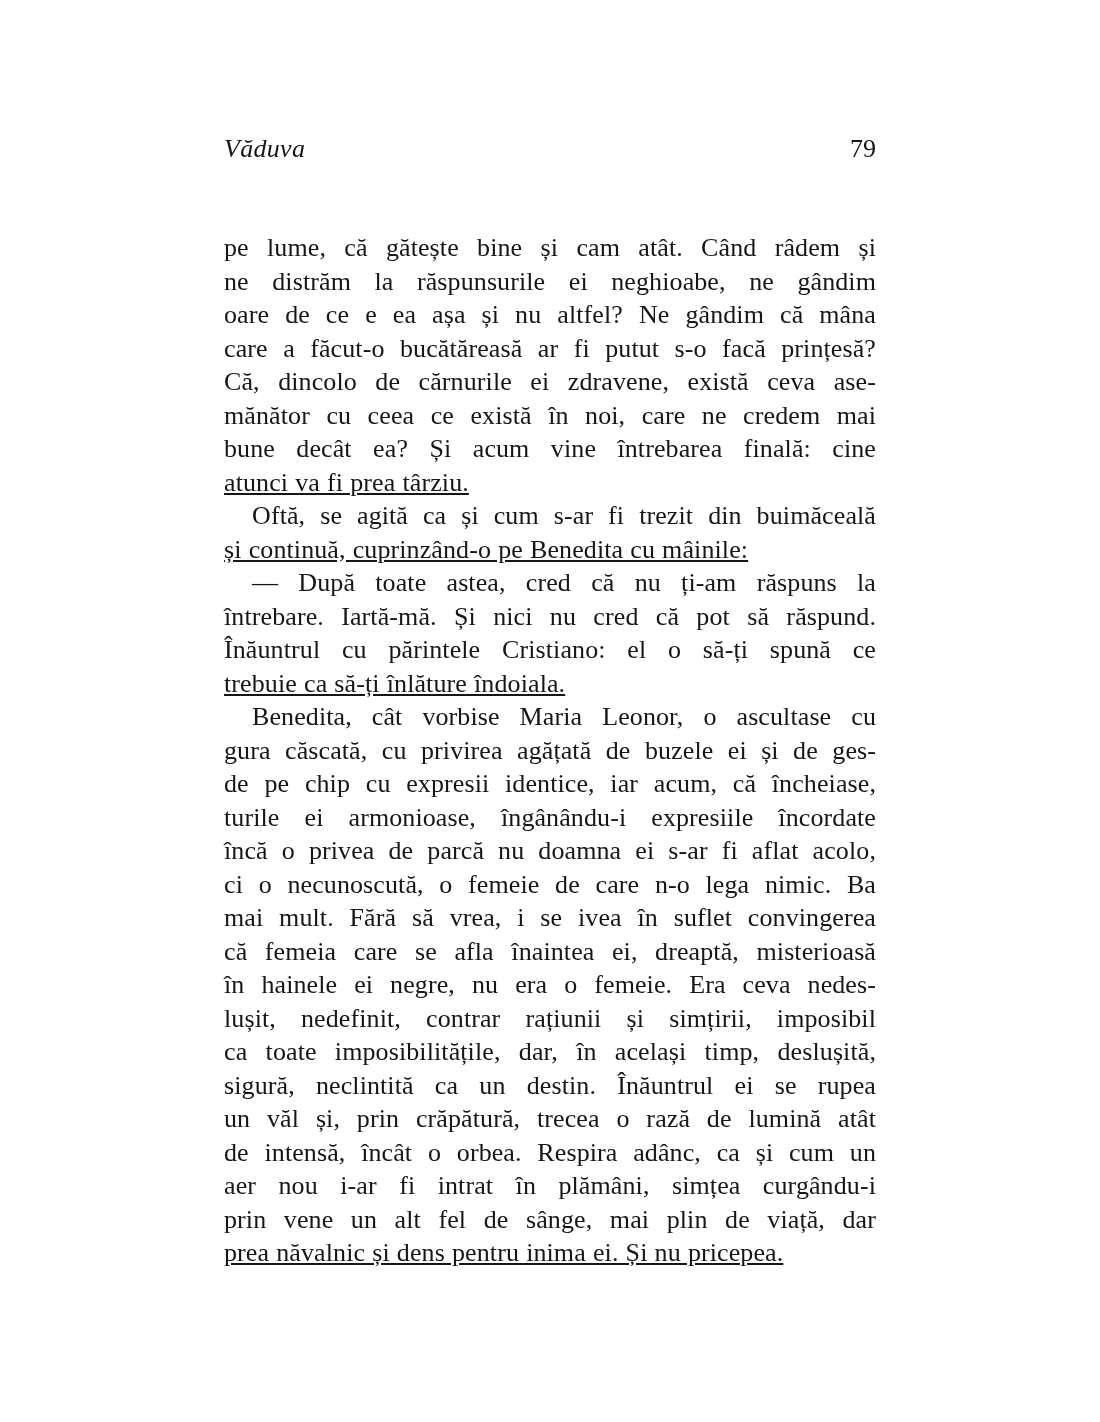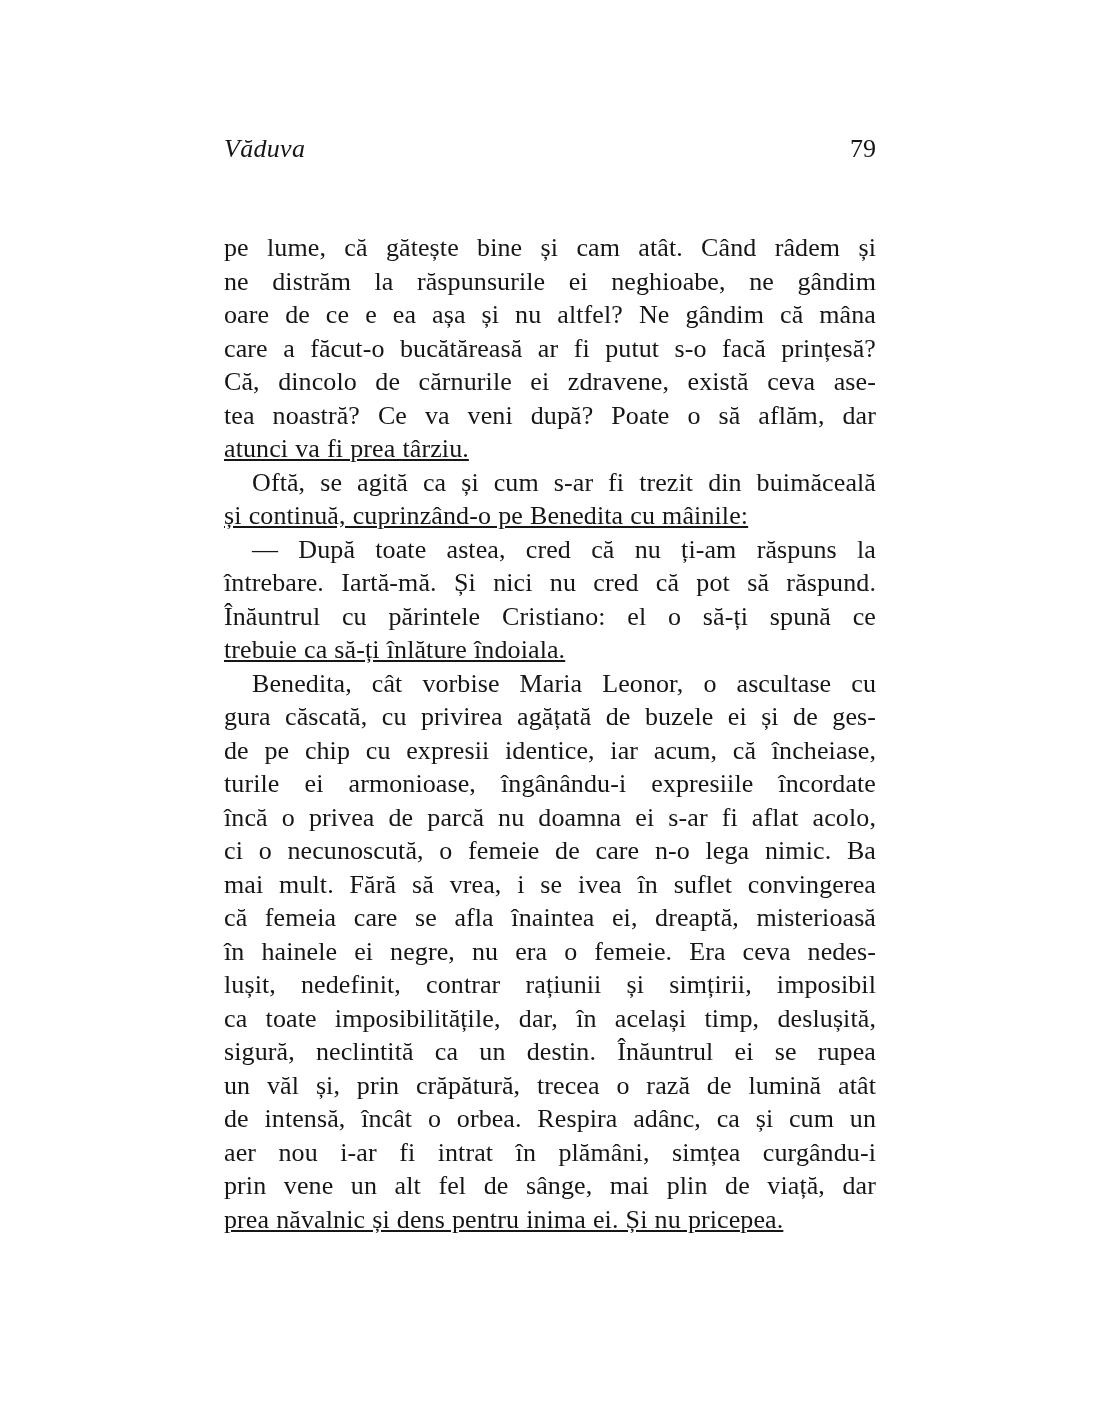--- a/index.html
+++ b/index.html
@@ -76,21 +76,22 @@
     <span class="running-title">Văduva</span>
     <span class="page-number">79</span>
   </div>
   <main class="page-body">
       <div class="para">
         <div class="line">pe lume, că gătește bine și cam atât. Când râdem și</div>
         <div class="line">ne distrăm la răspunsurile ei neghioabe, ne gândim</div>
         <div class="line">oare de ce e ea așa și nu altfel? Ne gândim că mâna</div>
         <div class="line">care a făcut-o bucătăreasă ar fi putut s-o facă prințesă?</div>
         <div class="line">Că, dincolo de cărnurile ei zdravene, există ceva ase-</div>
-        <div class="line">tea noastră? Ce va veni după? Poate o să aflăm, dar</div>
+        <div class="line">mănător cu ceea ce există în noi, care ne credem mai</div>
+        <div class="line">bune decât ea? Și acum vine întrebarea finală: cine</div>
         <div class="line last">atunci va fi prea târziu.</div>
       </div>
       <div class="para indent">
         <div class="line">Oftă, se agită ca și cum s-ar fi trezit din buimăceală</div>
         <div class="line last">și continuă, cuprinzând-o pe Benedita cu mâinile:</div>
       </div>
       <div class="para indent">
         <div class="line">— După toate astea, cred că nu ți-am răspuns la</div>
         <div class="line">întrebare. Iartă-mă. Și nici nu cred că pot să răspund.</div>
         <div class="line">Înăuntrul cu părintele Cristiano: el o să-ți spună ce</div>

